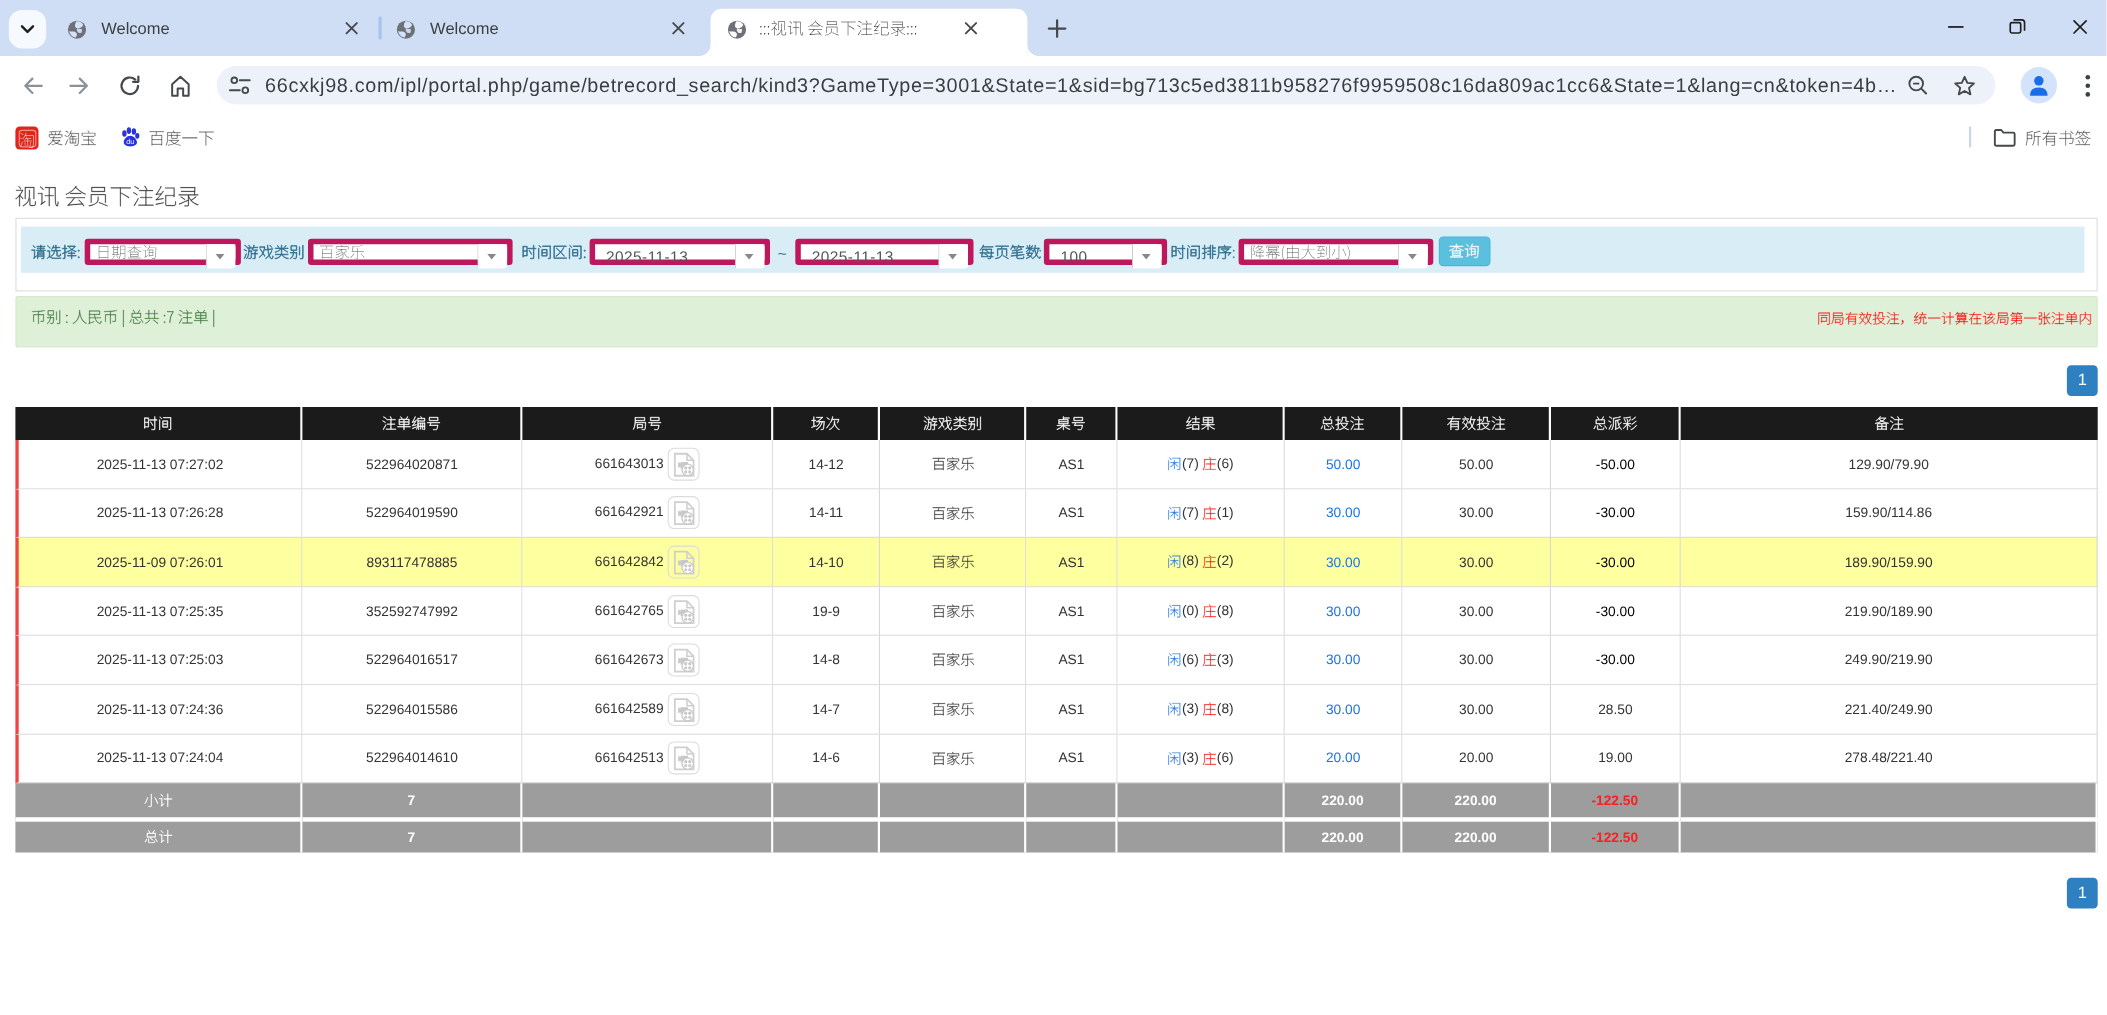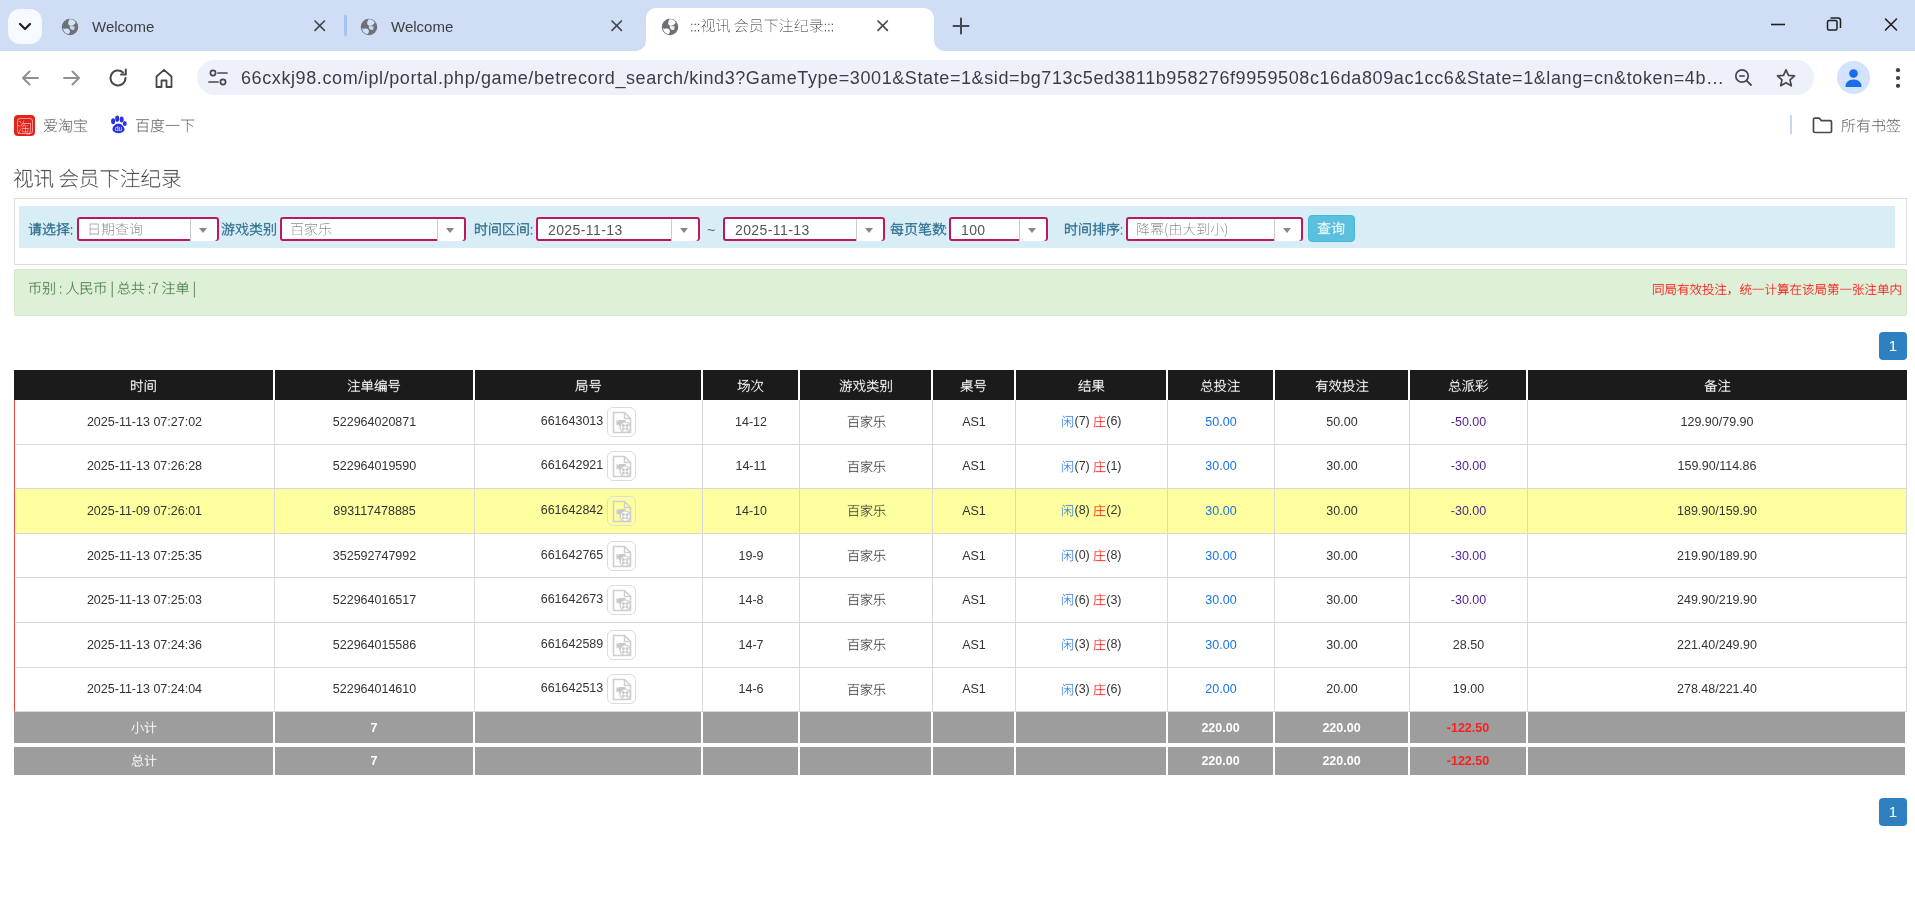--- a/index.html
+++ b/index.html
@@ -16,39 +16,39 @@
 .tabdiv{position:absolute;top:15px;width:2.5px;height:21px;background:#a9c2ee;border-radius:1.2px}
 #toolbar{position:absolute;left:0;top:51px;width:1915px;height:52px;background:#fff}
 #omnibox{position:absolute;left:197px;top:60px;width:1617px;height:35px;border-radius:17.5px;background:#edf1fa}
 #urltxt{position:absolute;left:241px;top:68px;font-size:18px;color:#3a3e43;letter-spacing:0.6px;white-space:nowrap}
 #bookmarks{position:absolute;left:0;top:103px;width:1915px;height:45px;background:#fff}
 .bmtxt{position:absolute;top:118px;font-size:15px;color:#474747;white-space:nowrap}
 #avatar{position:absolute;left:1837px;top:61px;width:33px;height:33px;border-radius:50%;background:#d3e3fc}
 
 #panel{position:absolute;left:14px;top:198px;width:1893px;height:67px;border:1px solid #ddd;background:#fff}
 #fbar{position:absolute;left:19px;top:206px;width:1876px;height:42px;background:#d9edf7}
-.sel{position:absolute;top:217px;height:24px;background:#fff;border:2px solid #be185d;border-radius:3px}
+.sel{position:absolute;top:217px;height:24px;background:#fff;border:5px solid #be185d;border-radius:3px}
 .sel .txt{position:absolute;left:10px;top:3px;font-size:14px;color:#555;letter-spacing:.4px;white-space:nowrap}
 .sel .ar{position:absolute;right:0;top:0;width:27px;height:22px;border-left:1px solid #ccc;background:#fff;border-radius:0 3px 3px 0}
 .sel .tri{position:absolute;right:10px;top:9px;width:0;height:0;border-left:4px solid transparent;border-right:4px solid transparent;border-top:5px solid #888}
 #qbtn{position:absolute;left:1308px;top:215px;width:47px;height:27px;background:#5bc0de;border:1px solid #46b8da;border-radius:4px}
 #gbar{position:absolute;left:14px;top:269px;width:1893px;height:47px;background:#dff0d8;border:1px solid #d6e9c6;border-radius:2px}
 .pagebtn{position:absolute;width:28px;height:28px;background:#2e80c0;border-radius:4px;color:#fff;font-size:15px;text-align:center;line-height:28px}
 
 #btable{position:absolute;left:14px;top:370px;width:1893px;border-collapse:separate;border-spacing:0;table-layout:fixed}
 #btable th{background:#1b1b1b;height:30px;border-right:2px solid #fff;padding:0;text-align:center;vertical-align:middle}
 #btable th:last-child{border-right:none}
 #btable td{height:44.6px;border-right:1px solid #d8d8d8;border-bottom:1px solid #d8d8d8;padding:0;text-align:center;vertical-align:middle;font-size:12.5px;color:#333;background:#fff}
-#btable td:first-child{border-left:1px solid #ef4444}
+#btable td:first-child{border-left:3px solid #ef4444}
 #btable tr.yel td{background:#feff9e}
 #btable tr.sum td{background:#9d9d9d;border-right:2px solid #fff;border-bottom:none;height:31px;color:#fff;font-weight:bold}
 #btable tr.sum td:first-child{border-left:none}
 #btable tr.tot td{border-top:4px solid #fff;height:32px}
 .blue{color:#1a73e8}
-.red{color:#4c1d95}
+.red{color:#000000}
 .icobtn{display:inline-block;vertical-align:middle;width:29px;height:30px;border:1px solid #dcdcdc;border-radius:6px;margin-left:4px;position:relative}
 </style></head><body>
 
 <div id="tabstrip"></div>
 <div id="activetab"></div>
 <div class="flareL"></div>
 <div class="flareR"></div>
 <div id="chevbtn"></div>
 <svg class="abs" style="left:18px;top:22px" width="14" height="9" viewBox="0 0 14 9">
     <path d="M2 2 L7 7 L12 2" stroke="#1f1f1f" stroke-width="2.2" fill="none" stroke-linecap="round" stroke-linejoin="round"></path>
@@ -205,21 +205,21 @@
     <div class="ar">
       <div class="tri"></div>
     </div>
   </div>
 <svg style="position:absolute;left:890.0px;top:221.7px;" width="56.0" height="15.4" viewBox="0 0 4000 1100">
     <path fill="#31708f" stroke="#31708f" stroke-width="50" transform="translate(0,880) scale(1,-1)" d="M249 566H806V536H249ZM175 88H925V59H175ZM232 719H921V690H232ZM793 566H822Q822 566 822 562Q822 557 822 552Q821 547 821 544Q816 388 810 281Q805 174 798 108Q791 41 782 5Q772 -31 760 -46Q749 -59 735 -64Q721 -69 701 -70Q682 -70 648 -69Q613 -68 577 -65Q576 -59 574 -51Q573 -43 569 -37Q611 -40 647 -41Q683 -42 697 -42Q711 -42 719 -40Q727 -37 734 -29Q745 -17 754 19Q762 55 769 122Q776 190 782 297Q788 404 793 558ZM233 566H263Q255 507 246 438Q236 369 226 299Q215 229 204 167Q194 105 185 60H155Q165 107 176 170Q186 232 197 302Q208 372 217 440Q226 509 233 566ZM283 836 313 828Q283 760 245 695Q207 630 164 574Q122 517 77 473Q74 475 69 478Q64 482 59 486Q54 490 50 492Q97 534 140 590Q183 645 220 708Q256 771 283 836ZM391 486 411 507Q448 491 486 470Q525 449 558 427Q592 405 613 384L593 361Q572 381 538 404Q505 427 466 448Q428 470 391 486ZM353 254 372 275Q412 256 454 230Q495 205 531 179Q567 153 589 130L571 105Q548 128 512 155Q476 182 434 208Q393 234 353 254ZM51 329H214H800H952V300H800H214H51Z M1081 768H1928V739H1081ZM1493 751 1526 743Q1507 700 1486 652Q1464 605 1443 571L1415 577Q1428 600 1443 631Q1458 662 1472 694Q1485 726 1493 751ZM1487 475H1517V292Q1517 253 1510 213Q1502 173 1478 134Q1455 96 1408 60Q1360 23 1280 -10Q1199 -42 1077 -69Q1076 -66 1073 -62Q1070 -57 1067 -52Q1064 -47 1061 -44Q1180 -19 1258 12Q1336 43 1382 78Q1429 112 1452 148Q1474 184 1480 220Q1487 257 1487 292ZM1555 125 1574 145Q1618 124 1665 100Q1712 75 1758 48Q1803 22 1842 -4Q1882 -29 1910 -50L1890 -74Q1863 -53 1824 -27Q1785 -1 1739 26Q1693 52 1646 78Q1599 104 1555 125ZM1194 589H1811V121H1781V560H1224V121H1194Z M2773 567 2806 544Q2746 526 2670 510Q2593 494 2506 480Q2419 465 2328 453Q2238 441 2152 432Q2151 437 2148 444Q2145 452 2142 457Q2227 466 2316 478Q2406 490 2492 504Q2577 519 2650 534Q2722 550 2773 567ZM2454 486H2483V14Q2483 -13 2498 -23Q2513 -33 2563 -33Q2573 -33 2598 -33Q2624 -33 2658 -33Q2691 -33 2726 -33Q2760 -33 2788 -33Q2817 -33 2830 -33Q2856 -33 2868 -24Q2881 -15 2886 10Q2892 35 2894 84Q2901 80 2909 76Q2917 73 2924 71Q2921 19 2914 -10Q2906 -40 2886 -52Q2867 -63 2828 -63Q2822 -63 2796 -63Q2769 -63 2733 -63Q2697 -63 2661 -63Q2625 -63 2599 -63Q2573 -63 2567 -63Q2523 -63 2498 -57Q2474 -51 2464 -34Q2454 -18 2454 14ZM2118 305 2826 380 2830 353 2122 277ZM2067 127 2931 216 2935 187 2071 98ZM2161 724H2471V695H2161ZM2537 724H2917V695H2537ZM2193 832 2223 826Q2206 770 2182 716Q2159 663 2132 616Q2105 568 2075 531Q2072 533 2067 536Q2062 540 2057 544Q2052 547 2048 549Q2095 602 2132 676Q2170 751 2193 832ZM2574 832 2603 826Q2581 744 2542 670Q2504 597 2456 546Q2454 549 2449 552Q2444 556 2439 560Q2434 563 2430 565Q2479 614 2516 684Q2552 753 2574 832ZM2258 707 2286 714Q2309 675 2329 628Q2349 581 2358 549L2329 540Q2321 572 2300 620Q2280 667 2258 707ZM2655 705 2682 713Q2702 682 2722 645Q2741 608 2749 582L2721 572Q2713 599 2694 636Q2675 674 2655 705Z M3080 311H3464V281H3080ZM3057 635H3529V606H3057ZM3462 804 3488 789Q3469 754 3444 716Q3420 679 3399 652L3378 665Q3392 683 3408 708Q3423 733 3438 758Q3452 784 3462 804ZM3280 831H3310V408H3280ZM3108 788 3132 797Q3155 766 3174 728Q3194 691 3201 664L3178 653Q3170 680 3150 718Q3130 757 3108 788ZM3280 623 3304 610Q3281 566 3244 522Q3207 479 3164 442Q3120 406 3076 382Q3073 389 3067 396Q3061 404 3056 409Q3099 429 3142 462Q3185 496 3222 538Q3258 580 3280 623ZM3304 604Q3317 596 3344 578Q3372 559 3404 538Q3436 517 3462 498Q3489 480 3500 472L3480 446Q3468 457 3442 476Q3417 496 3386 518Q3356 540 3329 558Q3302 577 3286 586ZM3619 627H3937V598H3619ZM3645 816 3674 811Q3659 721 3638 638Q3617 556 3588 484Q3560 413 3524 357Q3522 359 3517 362Q3512 366 3506 369Q3501 372 3497 374Q3535 427 3563 498Q3591 568 3612 649Q3632 730 3645 816ZM3837 615 3867 611Q3841 442 3794 314Q3748 185 3670 90Q3593 -4 3475 -71Q3473 -68 3470 -64Q3466 -59 3462 -54Q3458 -50 3454 -47Q3571 14 3647 106Q3723 198 3768 324Q3813 451 3837 615ZM3624 592Q3648 449 3692 324Q3735 198 3802 104Q3869 11 3961 -38Q3955 -42 3949 -49Q3943 -56 3939 -62Q3846 -8 3779 88Q3712 184 3668 312Q3624 440 3599 587ZM3140 159 3164 180Q3214 162 3269 136Q3324 111 3373 85Q3422 59 3454 36L3430 14Q3399 37 3350 64Q3301 90 3246 116Q3191 141 3140 159ZM3450 311H3456L3463 313L3479 304Q3449 201 3386 129Q3324 57 3242 12Q3161 -32 3073 -56Q3071 -50 3066 -42Q3061 -35 3056 -31Q3141 -10 3220 32Q3300 74 3361 142Q3422 209 3450 304ZM3140 159Q3161 189 3182 227Q3204 265 3223 305Q3242 345 3255 381L3283 376Q3269 339 3250 298Q3230 258 3210 221Q3189 184 3171 157Z"></path>
   </svg>
 <svg style="position:absolute;left:943.5px;top:221.7px;" width="3.2" height="15.4" viewBox="0 0 231 1100">
     <path fill="#31708f" stroke="#31708f" stroke-width="30" transform="translate(0,880) scale(1,-1)" d="M115 415Q100 415 88 426Q75 437 75 458Q75 480 88 492Q100 503 115 503Q131 503 144 492Q156 480 156 458Q156 437 144 426Q131 415 115 415ZM115 -13Q100 -13 88 -2Q75 10 75 30Q75 52 88 64Q100 75 115 75Q131 75 144 64Q156 52 156 30Q156 10 144 -2Q131 -13 115 -13Z"></path>
   </svg>
-<div class="sel" style="left:949px;width:99px">
+<div class="sel" style="left:949px;width:112px">
     <div class="txt">100</div>
     <div class="ar">
       <div class="tri"></div>
     </div>
   </div>
 <svg style="position:absolute;left:1064.0px;top:221.7px;" width="56.0" height="15.4" viewBox="0 0 4000 1100">
     <path fill="#31708f" stroke="#31708f" stroke-width="50" transform="translate(0,880) scale(1,-1)" d="M113 741H378V116H113V145H349V712H113ZM113 449H370V420H113ZM97 741H127V35H97ZM431 615H953V585H431ZM782 826H812V-4Q812 -32 802 -44Q791 -55 771 -60Q751 -64 706 -64Q662 -65 586 -65Q584 -59 580 -50Q577 -40 573 -33Q617 -34 654 -34Q691 -35 717 -34Q743 -34 754 -33Q769 -32 776 -26Q782 -21 782 -5ZM489 477 514 489Q544 448 575 400Q606 353 634 309Q661 265 678 233L652 218Q635 250 608 295Q581 340 550 388Q519 436 489 477Z M1111 621H1140V-72H1111ZM1126 797 1148 811Q1172 791 1196 767Q1220 743 1241 720Q1262 696 1274 677L1250 660Q1238 679 1218 703Q1198 727 1174 752Q1150 777 1126 797ZM1364 768H1876V738H1364ZM1858 768H1887V-17Q1887 -38 1881 -48Q1875 -58 1861 -63Q1846 -67 1817 -68Q1788 -68 1743 -68Q1741 -63 1738 -53Q1734 -43 1730 -36Q1769 -37 1800 -37Q1830 -37 1840 -37Q1851 -36 1854 -32Q1858 -28 1858 -18ZM1354 309V135H1641V309ZM1354 510V338H1641V510ZM1325 539H1671V106H1325Z M2055 280Q2095 292 2146 308Q2197 323 2254 342Q2311 360 2369 378L2373 351Q2292 324 2212 298Q2132 271 2068 250ZM2067 617H2363V587H2067ZM2209 830H2238V-16Q2238 -35 2232 -44Q2226 -53 2213 -57Q2200 -61 2175 -62Q2150 -63 2106 -63Q2104 -57 2100 -48Q2097 -40 2093 -33Q2129 -34 2156 -34Q2184 -34 2191 -34Q2209 -33 2209 -16ZM2410 646H2596V617H2410ZM2744 646H2943V617H2744ZM2413 444H2594V415H2413ZM2744 444H2934V415H2744ZM2745 236H2953V207H2745ZM2725 829H2755V-70H2725ZM2579 829H2609V-70H2579ZM2390 240H2598V211H2390Z M3277 586H3807V557H3277ZM3208 340H3910V311H3208ZM3558 330H3587V-19Q3587 -41 3580 -51Q3573 -61 3553 -65Q3533 -70 3490 -70Q3448 -71 3377 -71Q3376 -64 3372 -56Q3368 -49 3364 -41Q3408 -42 3442 -42Q3477 -43 3500 -42Q3524 -42 3534 -42Q3549 -40 3554 -36Q3558 -31 3558 -20ZM3904 340H3911L3918 342L3940 330Q3893 278 3846 226Q3799 174 3755 140L3731 155Q3772 187 3819 236Q3866 285 3904 332ZM3797 586H3804L3811 588L3833 573Q3799 539 3754 505Q3709 471 3660 442Q3611 414 3566 393Q3562 398 3556 404Q3551 409 3546 413Q3590 432 3637 460Q3684 488 3726 519Q3769 550 3797 579ZM3146 710H3945V680H3146ZM3131 710H3160V427Q3160 372 3156 308Q3153 244 3144 178Q3134 111 3116 47Q3097 -17 3067 -72Q3065 -69 3060 -66Q3055 -63 3050 -60Q3046 -57 3042 -55Q3072 -1 3090 60Q3108 122 3117 186Q3126 250 3128 312Q3131 373 3131 427ZM3373 469 3390 489Q3440 468 3496 442Q3552 417 3604 392Q3655 368 3689 348L3672 324Q3638 343 3588 368Q3537 394 3480 420Q3424 447 3373 469ZM3483 822 3509 832Q3529 801 3550 764Q3572 727 3583 703L3557 689Q3545 715 3524 753Q3503 791 3483 822Z"></path>
   </svg>
 <svg style="position:absolute;left:1120.0px;top:221.7px;" width="3.2" height="15.4" viewBox="0 0 231 1100">
     <path fill="#31708f" stroke="#31708f" stroke-width="30" transform="translate(0,880) scale(1,-1)" d="M115 415Q100 415 88 426Q75 437 75 458Q75 480 88 492Q100 503 115 503Q131 503 144 492Q156 480 156 458Q156 437 144 426Q131 415 115 415ZM115 -13Q100 -13 88 -2Q75 10 75 30Q75 52 88 64Q100 75 115 75Q131 75 144 64Q156 52 156 30Q156 10 144 -2Q131 -13 115 -13Z"></path>

